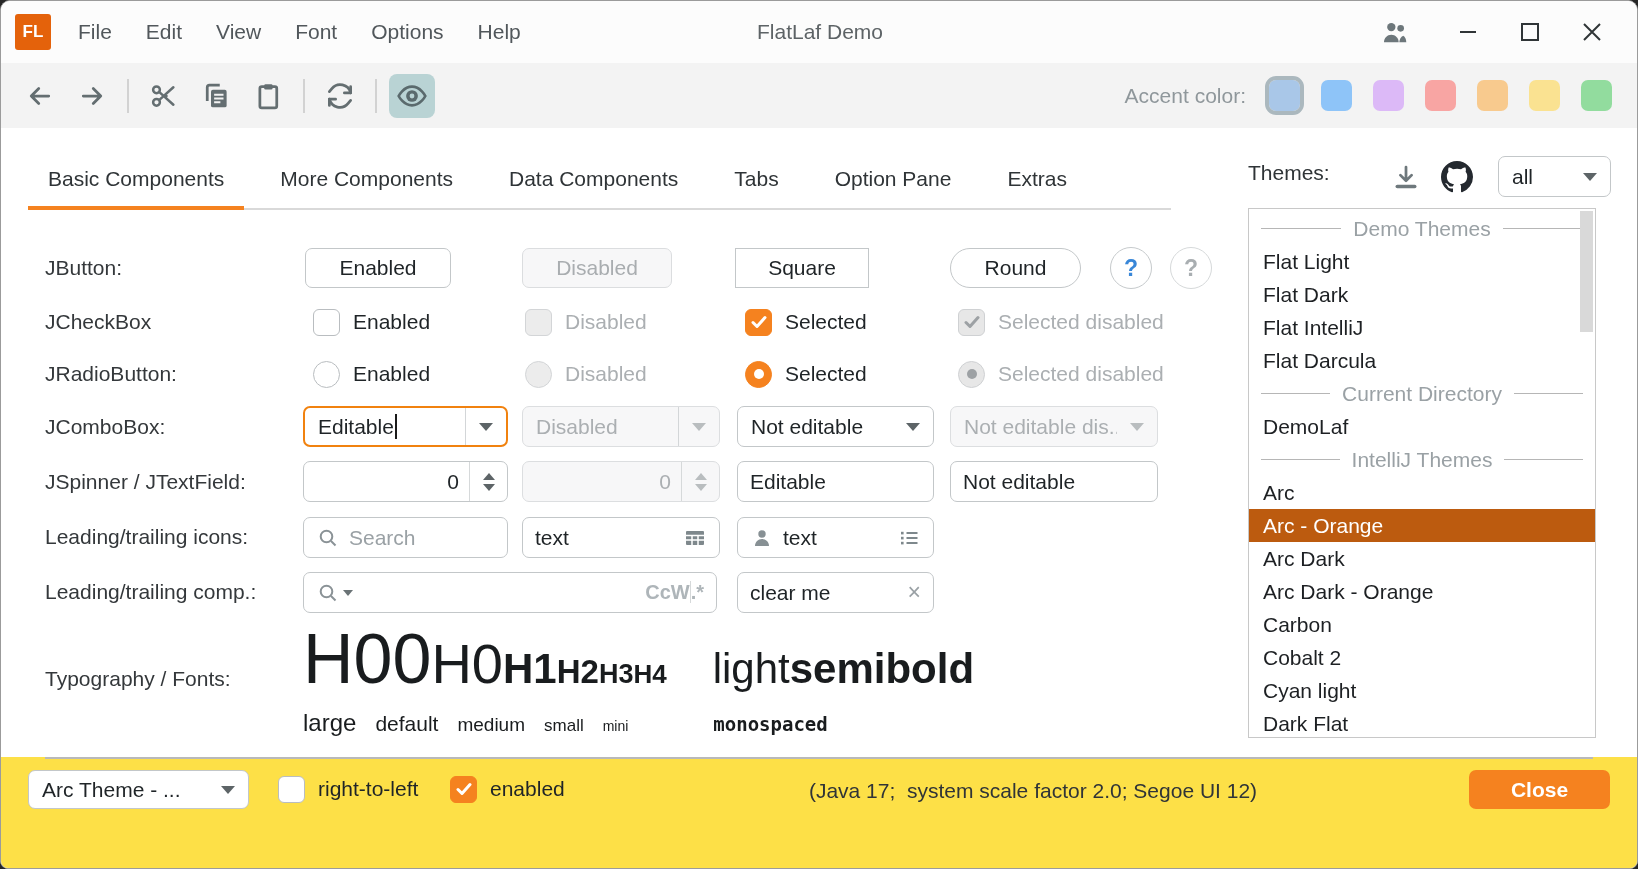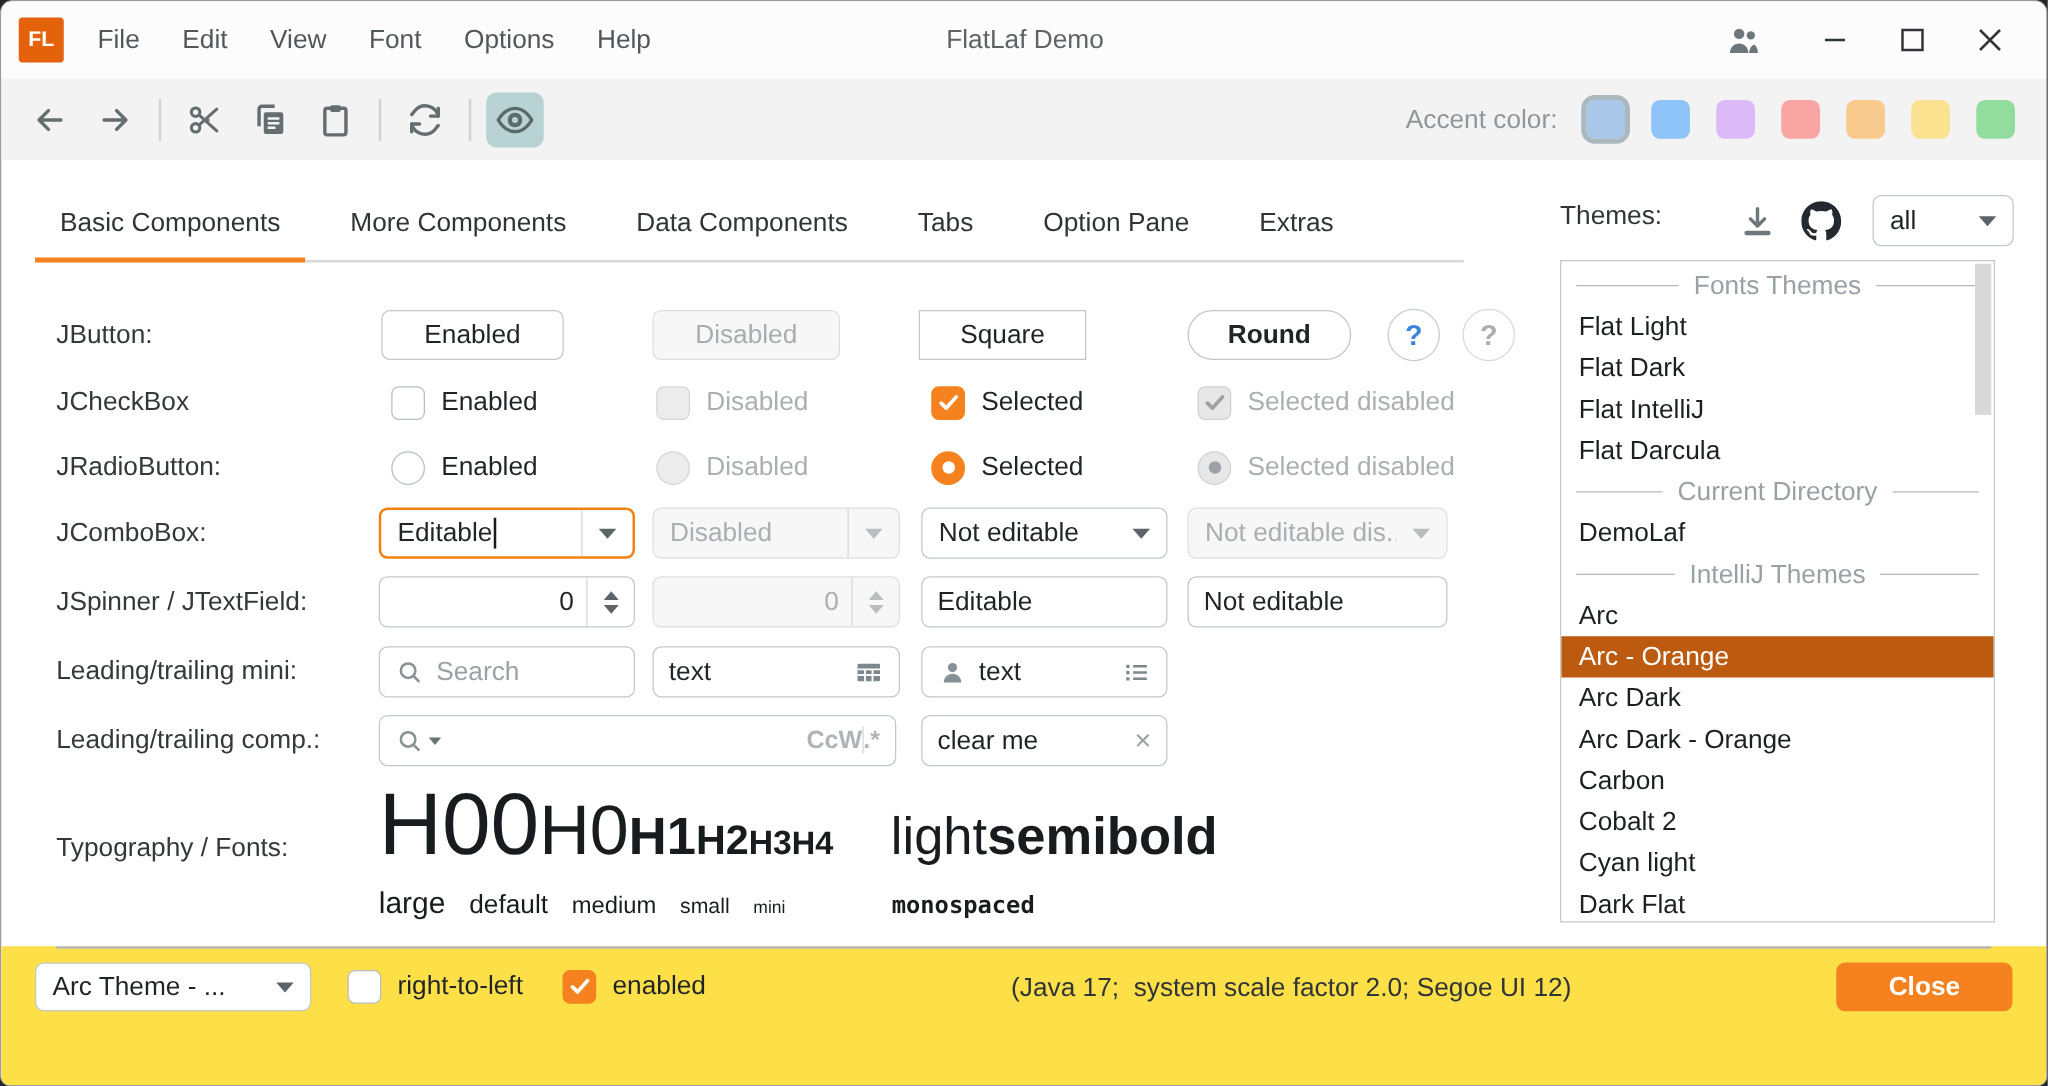--- a/index.html
+++ b/index.html
@@ -128,21 +128,21 @@
   .bb-cb1{left:277px;top:17px;}
   .bb-cb2{left:449px;top:17px;}
   .bb-status{position:absolute;left:612px;width:840px;top:0;height:68px;display:flex;align-items:center;justify-content:center;
     font-size:21px;color:#303437;white-space:pre;}
   .close-btn{position:absolute;right:27px;top:13px;width:141px;height:39px;background:var(--accent);color:#fff;
     font-weight:bold;font-size:21px;border-radius:7px;display:flex;align-items:center;justify-content:center;}
   
   .lab1{top:252px;} .lab2{top:306px;} .lab3{top:358px;} .lab4{top:411px;}
   .lab5{top:466px;} .lab6{top:521px;} .lab7{top:576px;} .lab8{top:663px;}
   .b1{left:304px;top:247px;width:146px;} .b2{left:521px;top:247px;width:150px;}
-  .b3{left:734px;top:247px;width:134px;} .b4{left:949px;top:247px;width:131px;font-weight:bold;}
+  .b3{left:734px;top:247px;width:134px;} .b4{left:949px;top:247px;width:131px;}
   .h1pos{left:1109px;top:246px;} .h2pos{left:1169px;top:246px;}
   .cbx1{left:312px;top:306px;} .cbx2{left:524px;top:306px;} .cbx3{left:744px;top:306px;} .cbx4{left:957px;top:306px;}
   .rbx1{left:312px;top:358px;} .rbx2{left:524px;top:358px;} .rbx3{left:744px;top:358px;} .rbx4{left:957px;top:358px;}
   .co1{left:302px;top:405px;width:205px;} .co2{left:521px;top:405px;width:198px;}
   .co3{left:736px;top:405px;width:197px;} .co4{left:949px;top:405px;width:208px;}
   .sp1{left:302px;top:460px;width:205px;} .sp2{left:521px;top:460px;width:198px;}
   .tf1{left:736px;top:460px;width:197px;} .tf2{left:949px;top:460px;width:208px;}
   .if1{left:302px;top:516px;width:205px;} .if2{left:521px;top:516px;width:198px;} .if3{left:736px;top:516px;width:197px;}
   .cf1{left:302px;top:571px;width:414px;} .cf2{left:736px;top:571px;width:197px;}
 </style>
@@ -360,21 +360,21 @@
   <div class="field spin disabled sp2">
     <span class="val">0</span>
     <span class="btns">
       <span class="tri-up"></span>
       <span class="tri-dn2"></span>
     </span>
   </div>
   <div class="field tf1">Editable</div>
   <div class="field tf2">Not editable</div>
 
-  <div class="label lab6">Leading/trailing mini:</div>
+  <div class="label lab6">Leading/trailing icons:</div>
   <div class="field if1">
     <span class="lead-ic">
       <svg width="24" height="24" viewBox="0 0 24 24" fill="none" stroke="#8a9296" stroke-width="2">
           <circle cx="10.5" cy="10.5" r="5.8"></circle>
           <path d="M15 15l4.5 4.5"></path>
         </svg>
     </span>
     <span class="ph">Search</span>
   </div>
   <div class="field if2">
@@ -464,21 +464,21 @@
   <div class="field combo theme-filter">
     <span class="val">all</span>
     <span class="arrowzone">
         <span class="tri-down"></span>
       </span>
   </div>
   <div class="theme-list" style="position:absolute;">
     <div class="theme-scroll"></div>
   <div class="theme-header">
         <span class="hline"></span>
-        <span class="htext">Fonts Themes</span>
+        <span class="htext">Demo Themes</span>
         <span class="hline"></span>
       </div>
       <div class="theme-item">Flat Light</div>
       <div class="theme-item">Flat Dark</div>
       <div class="theme-item">Flat IntelliJ</div>
       <div class="theme-item">Flat Darcula</div>
       <div class="theme-header">
         <span class="hline"></span>
         <span class="htext">Current Directory</span>
         <span class="hline"></span>

